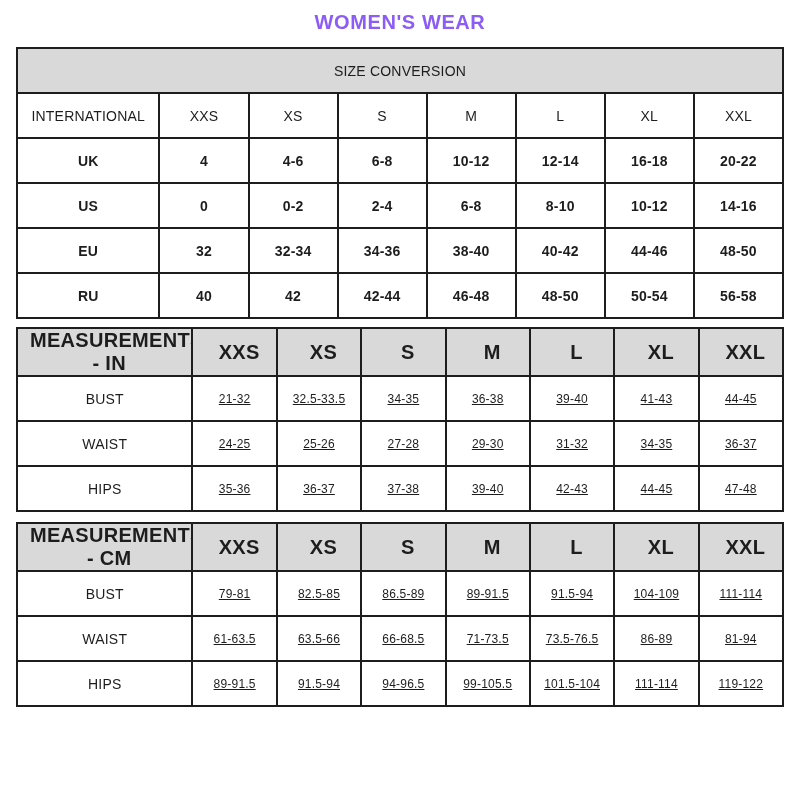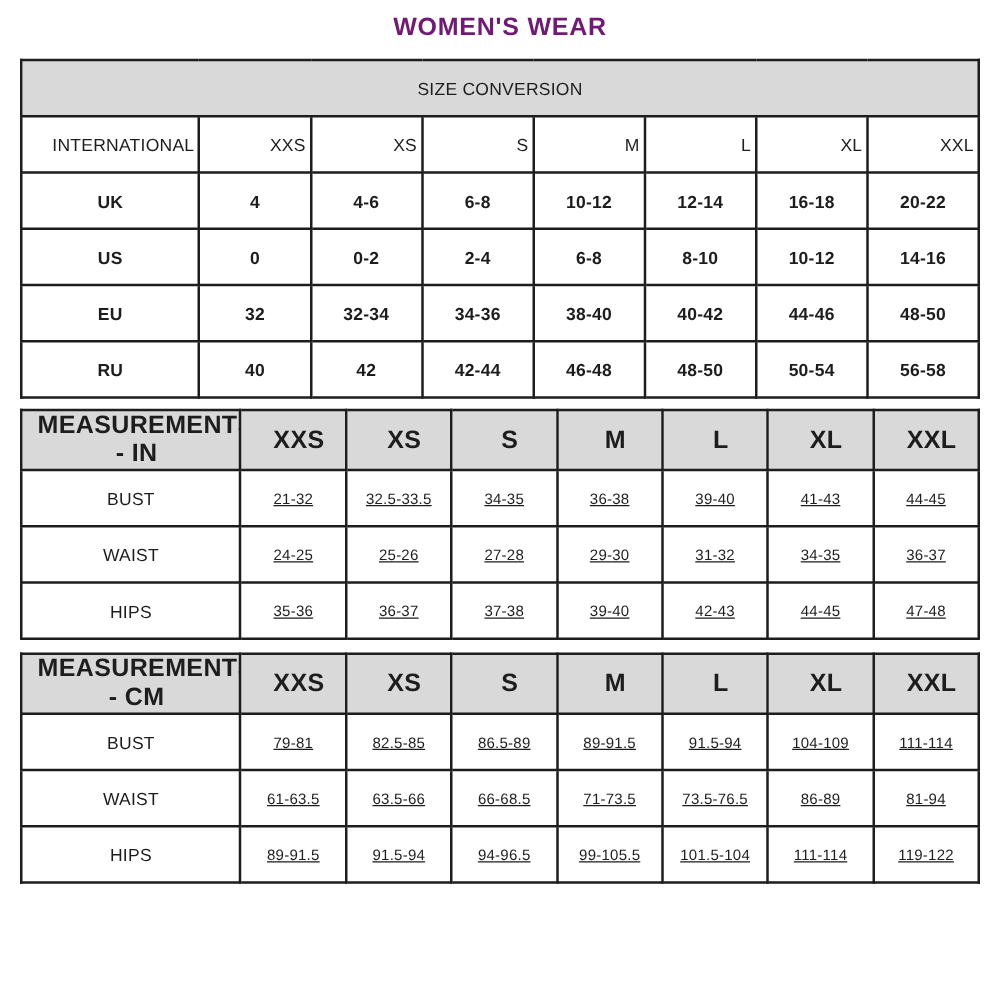--- a/index.html
+++ b/index.html
@@ -16,21 +16,21 @@
     height: 800px;
     padding: 8px 16px 0 16px;
   }
   h1.page-title {
     margin: 2px 0 13px 0;
     text-align: center;
     font-size: 20px;
     line-height: 24px;
     font-weight: 700;
     letter-spacing: 0.6px;
-    color: #701a75;
+    color: #8b5cf6;
   }
   table.szt {
     border-collapse: collapse;
     table-layout: fixed;
     width: 768px;
   }
   table.szt td {
     border: 2px solid #1d1d1d;
     text-align: center;
     vertical-align: middle;
@@ -49,21 +49,20 @@
     background: #d9d9d9;
     font-weight: 400;
     font-size: 14px;
     letter-spacing: 0.4px;
   }
   
   table.conv td.hcell {
     background: #ffffff;
     font-weight: 400;
     font-size: 14px;
-    text-align: right;
   }
   table.meas td.hcell {
     background: #d9d9d9;
     font-weight: 700;
     font-size: 20px;
     letter-spacing: 0.3px;
     padding-left: 12px;
   }
   
   table.conv td.rlabel, table.conv td.val { font-size: 14px; font-weight: 700; }

